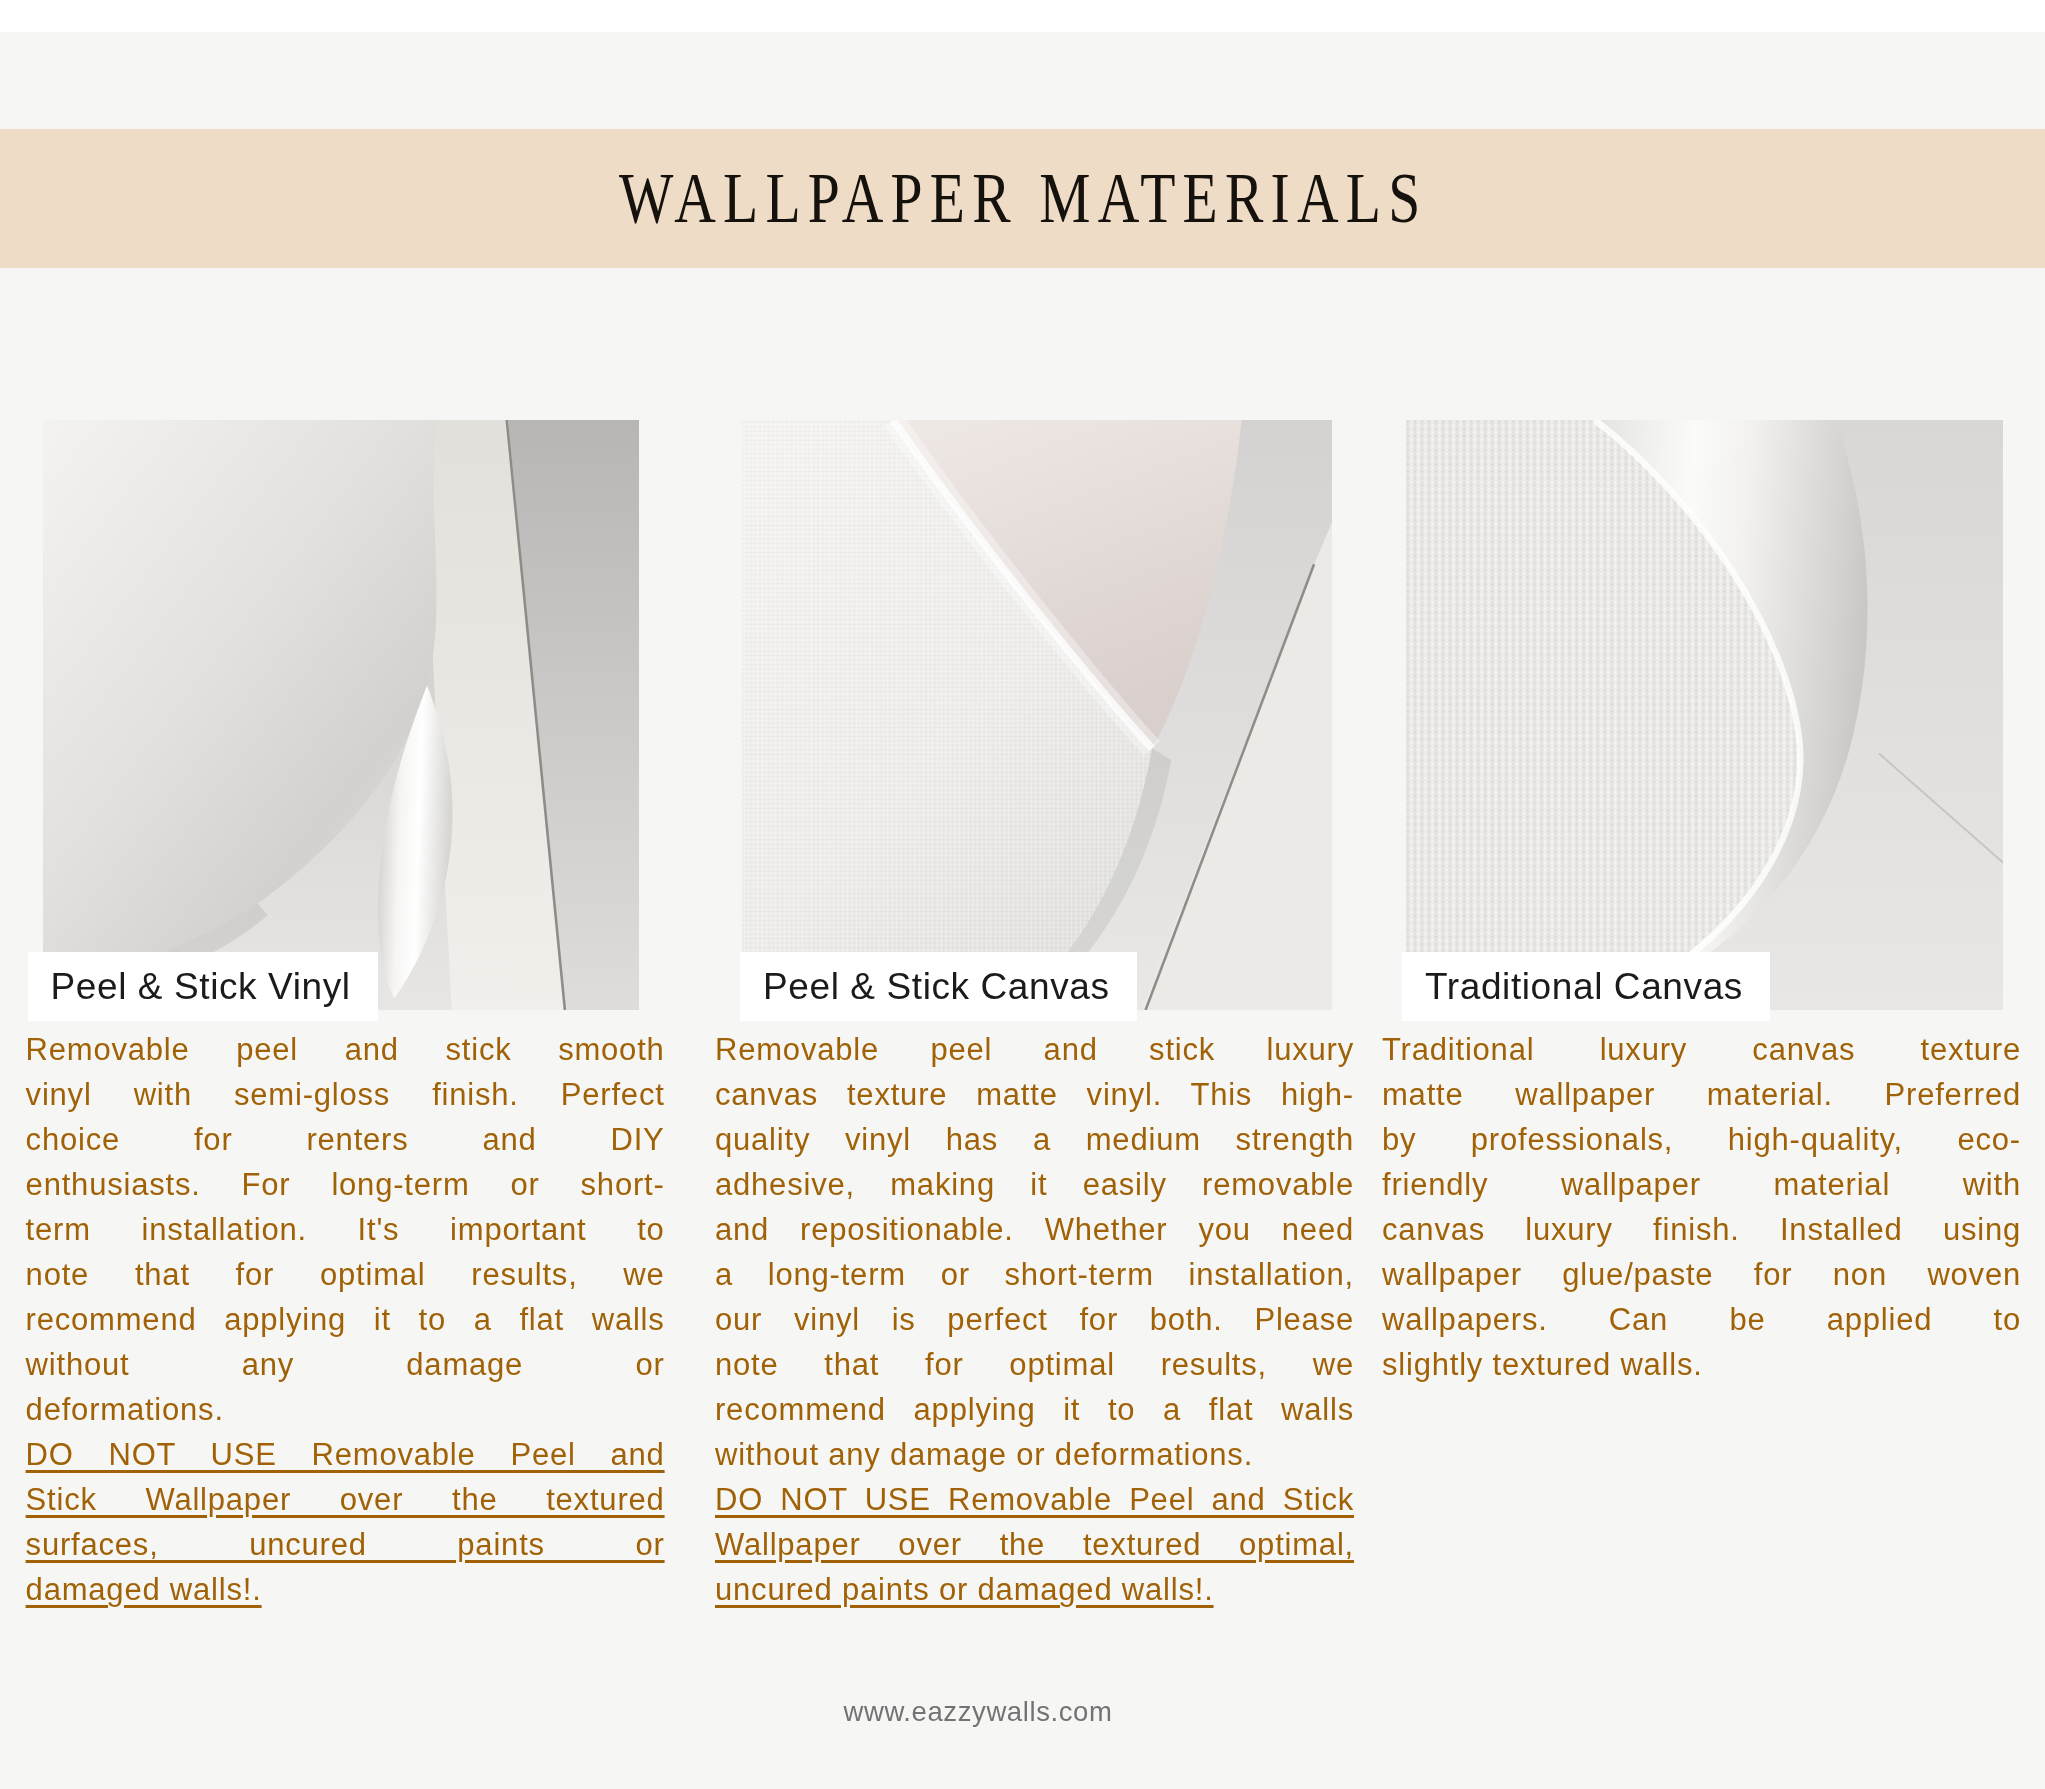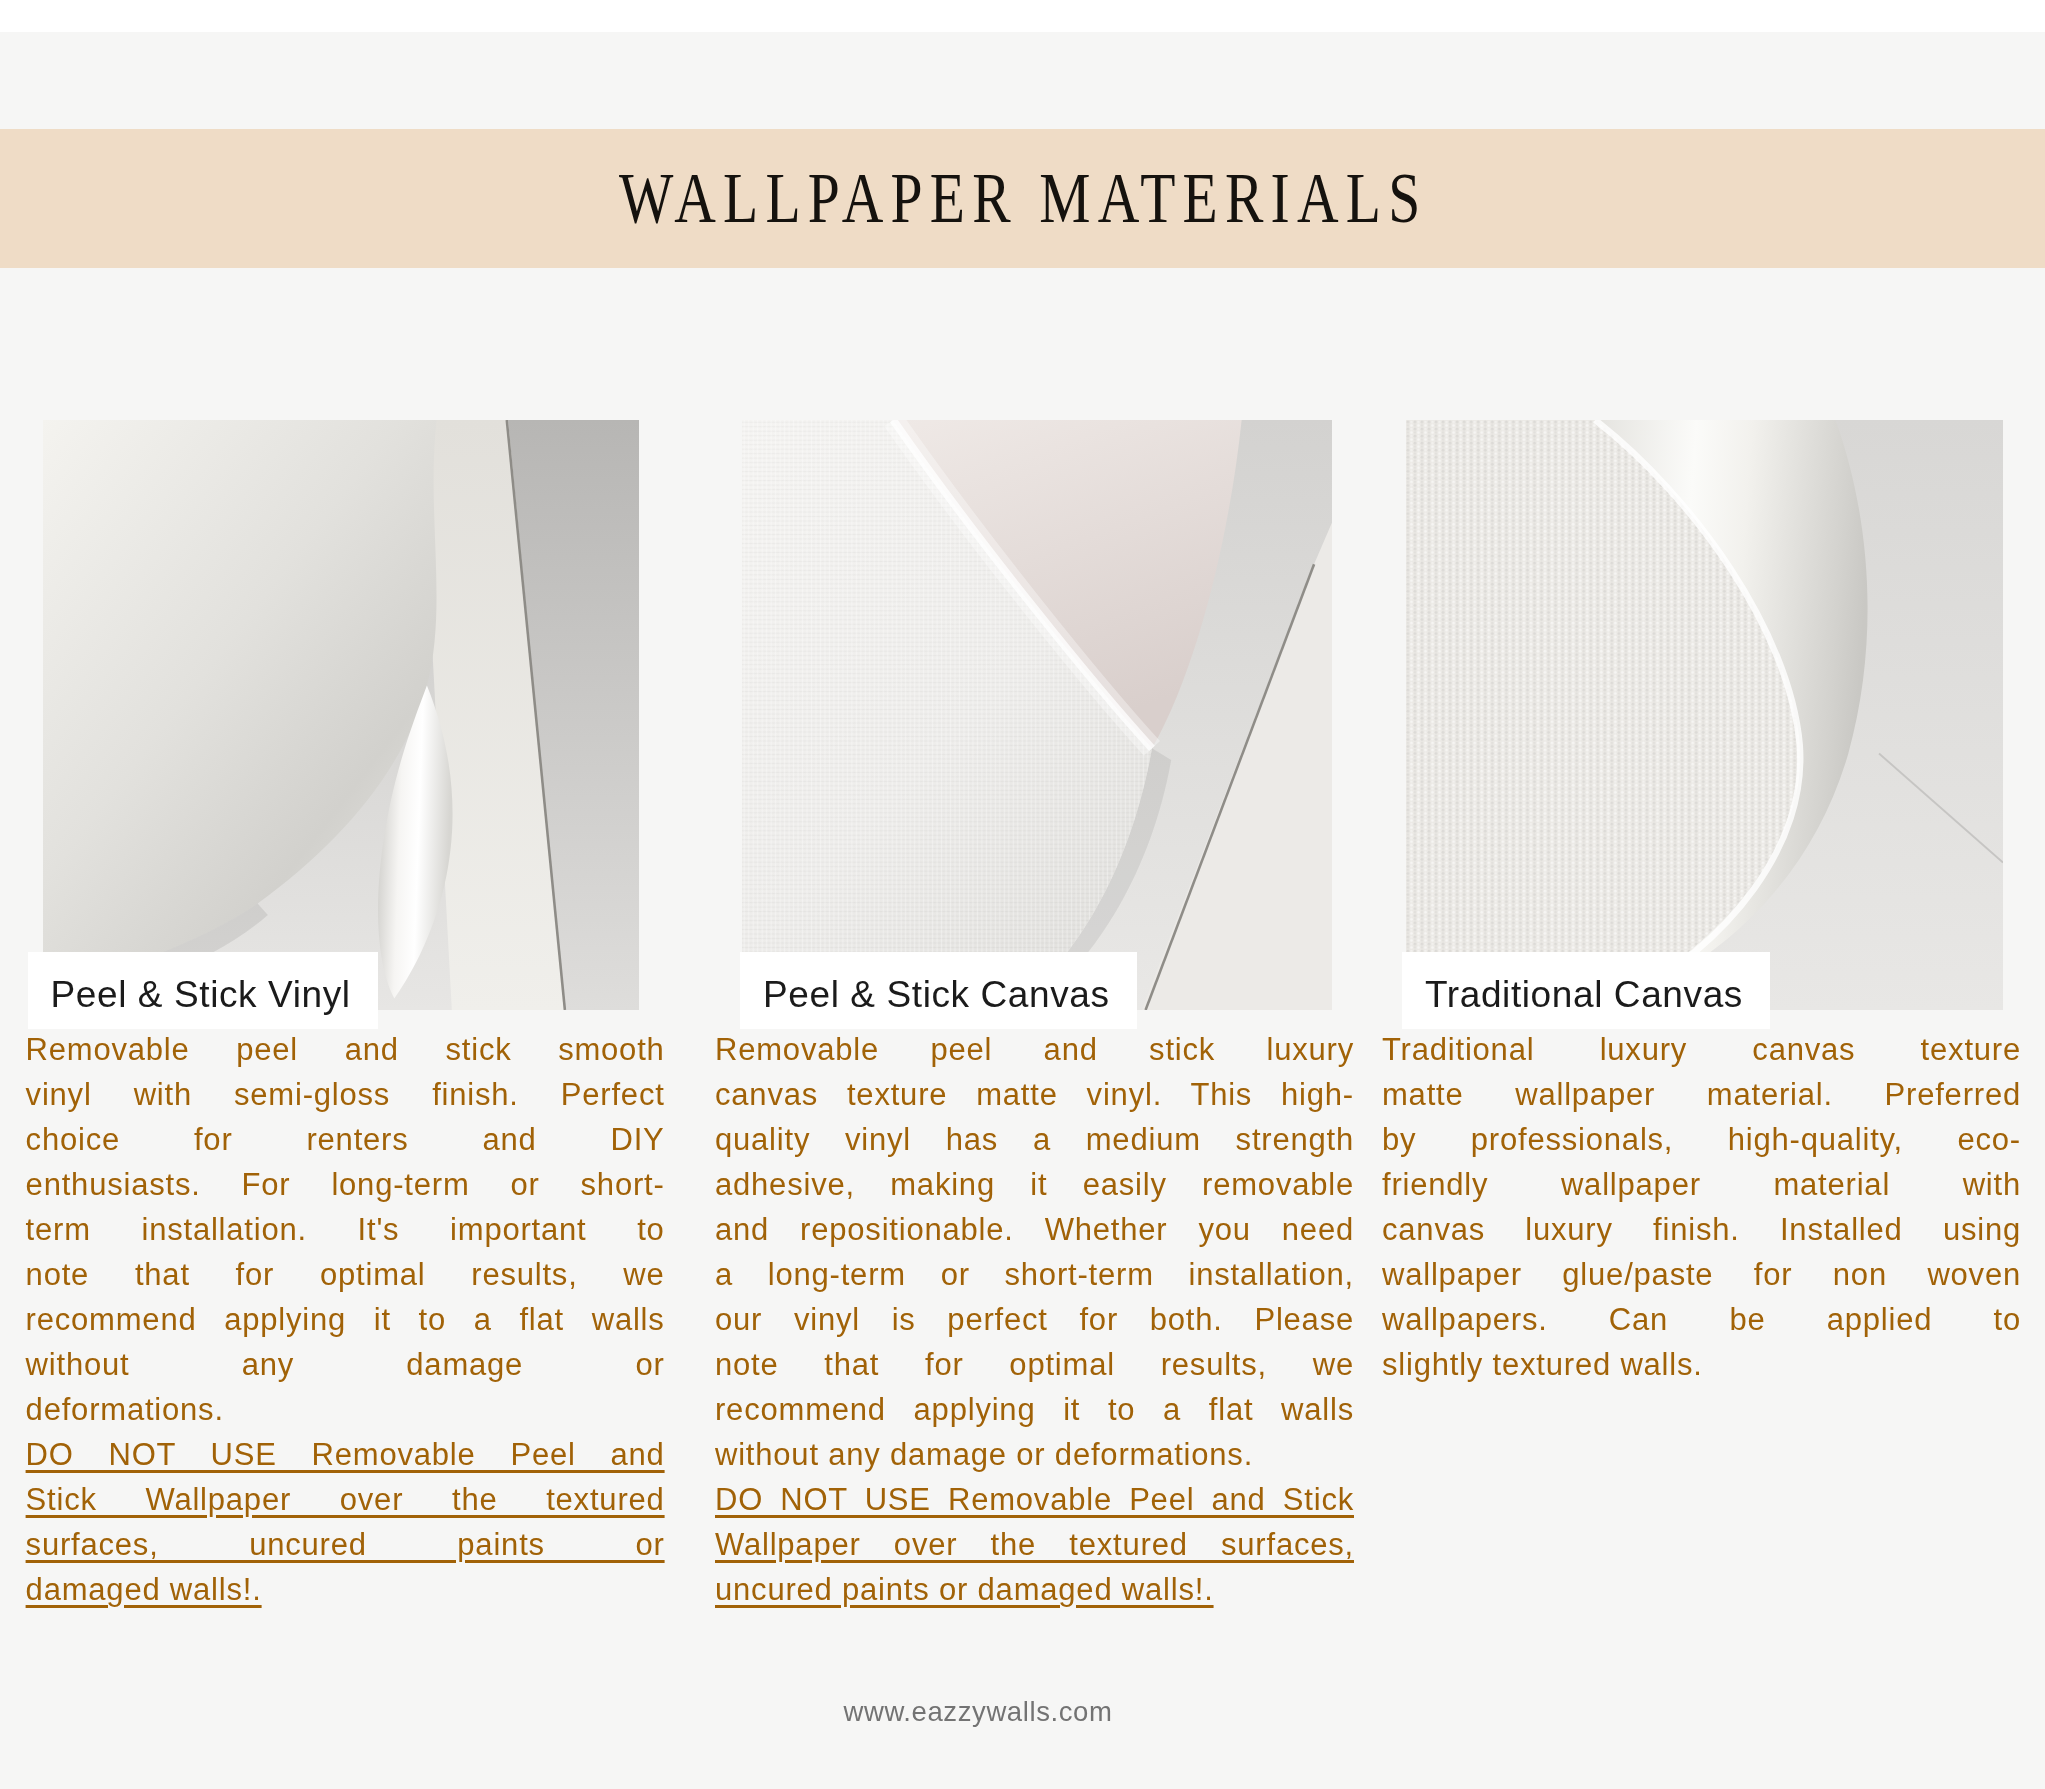--- a/index.html
+++ b/index.html
@@ -15,21 +15,21 @@
 
   
   .photo{position:absolute;top:388px;height:590px;}
   .photo svg{display:block;width:100%;height:100%;}
   .photo.c1{left:43px;width:596px;}
   .photo.c2{left:742px;width:590px;}
   .photo.c3{left:1406px;width:597px;}
 
   
   .mat-label{position:absolute;top:920px;height:69px;background:#ffffff;
-             display:flex;align-items:center;padding:8px 27px 0 23px;
+             display:flex;align-items:center;padding:0 27px 0 23px;
              font-size:37px;color:#1b1b1b;white-space:nowrap;letter-spacing:0.6px;}
   .mat-label.c1{left:27.5px;}
   .mat-label.c2{left:740px;}
   .mat-label.c3{left:1402px;}
 
   
   .textblock{position:absolute;top:995px;width:639px;color:#a16207;
              font-size:31px;line-height:45px;letter-spacing:0.8px;}
   .textblock.c1{left:25.6px;}
   .textblock.c2{left:715px;}
@@ -185,21 +185,21 @@
         <div class="ln">adhesive, making it easily removable</div>
         <div class="ln">and repositionable. Whether you need</div>
         <div class="ln">a long-term or short-term installation,</div>
         <div class="ln">our vinyl is perfect for both. Please</div>
         <div class="ln">note that for optimal results, we</div>
         <div class="ln">recommend applying it to a flat walls</div>
         <div class="ln">without any damage or deformations.</div>
       </div>
     <div class="para warn">
         <div class="ln">DO NOT USE Removable Peel and Stick</div>
-        <div class="ln">Wallpaper over the textured surfaces,</div>
+        <div class="ln">Wallpaper over the textured optimal,</div>
         <div class="ln">uncured paints or damaged walls!.</div>
       </div>
   </div>
   <div class="textblock c3">
     <div class="para">
         <div class="ln">Traditional luxury canvas texture</div>
         <div class="ln">matte wallpaper material. Preferred</div>
         <div class="ln">by professionals, high-quality, eco-</div>
         <div class="ln">friendly wallpaper material with</div>
         <div class="ln">canvas luxury finish. Installed using</div>

